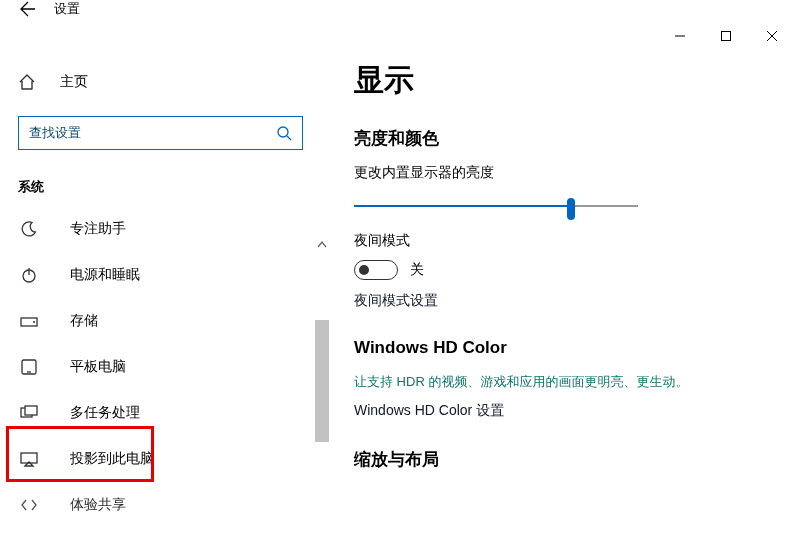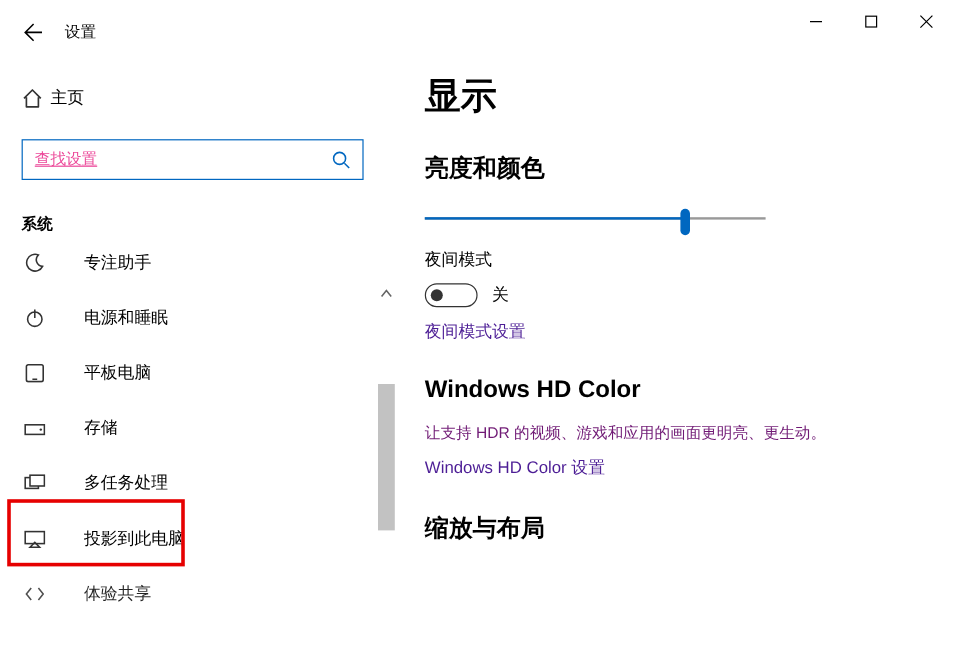--- a/index.html
+++ b/index.html
@@ -1,44 +1,44 @@
 <!DOCTYPE html>
 <html><head>
 <meta charset="utf-8">
 <style>
   * { box-sizing: border-box; margin: 0; padding: 0; }
   html, body { width: 795px; height: 550px; font-family: "Microsoft YaHei", "Segoe UI", sans-serif; background: #fff; color: #000; overflow: hidden; }
-  .titlebar { display: flex; align-items: flex-end; height: 36px; }
+  .titlebar { display: flex; align-items: flex-start; height: 36px; flex-direction: column; }
   .titlebar-left { display: flex; align-items: center; gap: 18px; padding-left: 20px; }
   .tb-back { width: 16px; height: 16px; display:flex; align-items:center; justify-content:center; }
   .tb-title { font-size: 13px; }
   .caption { margin-left: auto; display: flex; }
   .capbtn { width: 46px; height: 36px; display:flex; align-items:center; justify-content:center; }
   .body { display:flex; height: calc(100% - 36px); }
   .sidebar { width: 330px; padding-left: 18px; position:relative; }
-  .home-row { display:flex; align-items:center; gap:6px; height:40px; margin-top:26px; }
+  .home-row { display:flex; align-items:center; gap:24px; height:40px; margin-top:26px; }
   .home-row .lbl { font-size:14px; }
   .search { margin-top:14px; width:285px; height:34px; border:1px solid #0067c0; display:flex; align-items:center; padding:0 10px; justify-content:space-between; }
-  .search-ph { color:#ec4899; font-size:13px;text-decoration:underline; }
-  .section-hdr { font-size:13px; font-weight:700; margin-top:28px; }
+  .search-ph { color:#0c4a6e; font-size:13px; }
+  .section-hdr { font-size:13px; font-weight:700; margin-top:28px; margin-bottom:10px; }
   .navlist { position:relative; }
   .nav-item { display:flex; align-items:center; gap:32px; height:46px; width:285px; padding-left:2px; cursor:default; }
   .nav-item .lbl { font-size:14px; }
   .nav-icon { width:18px; height:18px; display:flex; align-items:center; justify-content:center; color:#333; }
   .highlight { position:absolute; border:3px solid #e60000; pointer-events:none; }
   .scrollbar { position:absolute; right:0; top:200px; width:16px; height:330px; }
   .scroll-arrow { width:16px; height:16px; display:flex; align-items:center; justify-content:center; color:#666; }
   .scroll-thumb { position:absolute; top:84px; width:14px; left:1px; height:122px; background:#c2c2c2; }
   .main { flex:1; padding-left:24px; padding-right:20px; padding-top:24px; overflow:hidden; }
   .main h1 { font-size:30px; font-weight:600; margin-bottom:26px; }
-  .main h2 { font-size:20px; font-weight:600; margin-top:28px; margin-bottom:14px; }
+  .main h2 { font-size:17px; font-weight:600; margin-top:28px; margin-bottom:14px; }
   .main h2.first { margin-top:0; }
   .setting-lbl { font-size:14px; margin-top:4px; margin-bottom:10px; }
-  .desc { font-size:13px; color:#701a75; margin-bottom:10px; line-height:1.5; }
-  .link { color:#4c1d95; font-size:14px; cursor:pointer; }
+  .desc { font-size:13px; color:#0f766e; margin-bottom:10px; line-height:1.5; }
+  .link { color:#0f172a; font-size:14px; cursor:pointer; }
   .slider { width:284px; height:28px; position:relative; margin-bottom:12px; }
   .slider-track-full { position:absolute; top:13px; left:0; width:284px; height:2px; background:#999; }
   .slider-track-fill { position:absolute; top:13px; left:0; width:217px; height:2px; background:#0067c0; }
   .slider-thumb { position:absolute; top:6px; left:213px; width:8px; height:22px; background:#0067c0; border-radius:4px; }
   .toggle-row { display:flex; align-items:center; gap:12px; margin-bottom:12px; }
   .toggle { width:44px; height:20px; border:1px solid #333; border-radius:10px; position:relative; }
   .toggle-knob { position:absolute; width:10px; height:10px; border-radius:50%; background:#333; top:4px; left:4px; }
   .toggle-lbl { font-size:14px; }
   svg { display:block; }
 </style>
@@ -109,35 +109,35 @@
         <span class="nav-icon">
             <svg width="18" height="18" viewBox="0 0 18 18">
               <circle cx="9" cy="10" r="6" stroke="#333" stroke-width="1.3" fill="none"></circle>
               <line x1="9" y1="2" x2="9" y2="9" stroke="#333" stroke-width="1.3"></line>
             </svg>
           </span>
         <span class="lbl">电源和睡眠</span>
       </div>
       <div class="nav-item">
         <span class="nav-icon">
-            <svg width="18" height="16" viewBox="0 0 18 16">
-              <rect x="2" y="1" width="14" height="14" rx="1.5" stroke="#333" stroke-width="1.3" fill="none"></rect>
-              <line x1="7" y1="13" x2="11" y2="13" stroke="#333" stroke-width="1.3"></line>
-            </svg>
-          </span>
-        <span class="lbl">平板电脑</span>
-      </div>
-      <div class="nav-item">
-        <span class="nav-icon">
             <svg width="18" height="14" viewBox="0 0 18 14">
               <rect x="1" y="4" width="16" height="8" stroke="#333" stroke-width="1.3" fill="none"></rect>
               <circle cx="14" cy="8" r="1" fill="#333"></circle>
             </svg>
           </span>
         <span class="lbl">存储</span>
+      </div>
+      <div class="nav-item">
+        <span class="nav-icon">
+            <svg width="18" height="16" viewBox="0 0 18 16">
+              <rect x="2" y="1" width="14" height="14" rx="1.5" stroke="#333" stroke-width="1.3" fill="none"></rect>
+              <line x1="7" y1="13" x2="11" y2="13" stroke="#333" stroke-width="1.3"></line>
+            </svg>
+          </span>
+        <span class="lbl">平板电脑</span>
       </div>
       <div class="nav-item">
         <span class="nav-icon">
             <svg width="18" height="16" viewBox="0 0 18 16">
               <rect x="1" y="3" width="11" height="9" stroke="#333" stroke-width="1.3" fill="none"></rect>
               <rect x="5" y="1" width="12" height="9" stroke="#333" stroke-width="1.3" fill="#fff"></rect>
             </svg>
           </span>
         <span class="lbl">多任务处理</span>
       </div>
@@ -170,20 +170,21 @@
         </div>
       <div class="scroll-thumb"></div>
 
     </div>
   </div>
 
   <div class="main">
     <h1>显示</h1>
 
     <h2 class="first">亮度和颜色</h2>
+    <div class="setting-lbl">更改内置显示器的亮度</div>
     <div class="slider">
       <div class="slider-track-full"></div>
       <div class="slider-track-fill"></div>
       <div class="slider-thumb"></div>
     </div>
     <div class="setting-lbl">夜间模式</div>
     <div class="toggle-row">
       <div class="toggle">
           <div class="toggle-knob"></div>
         </div>

